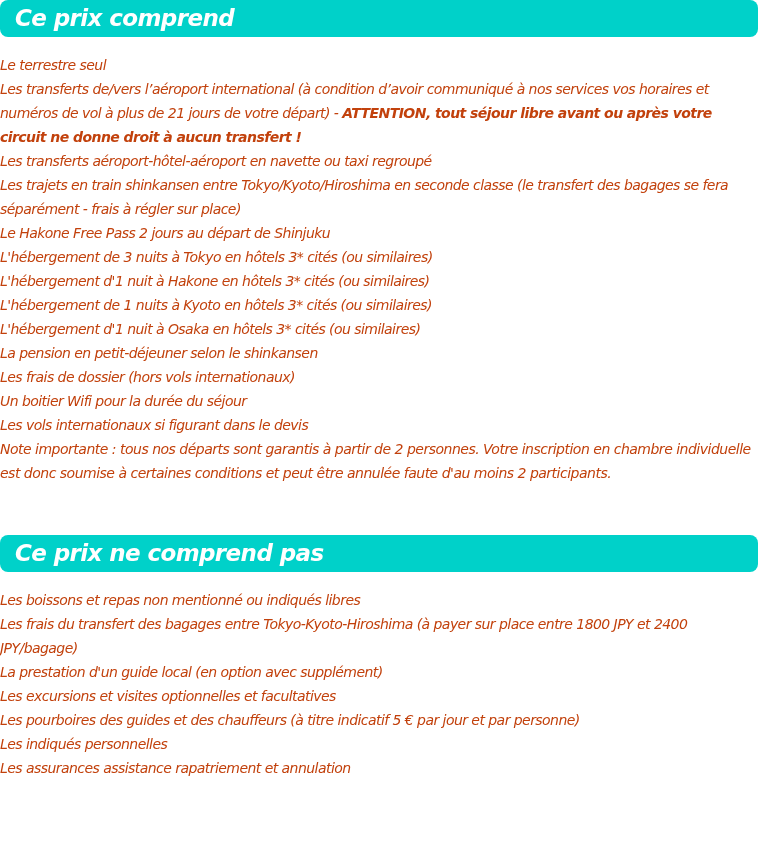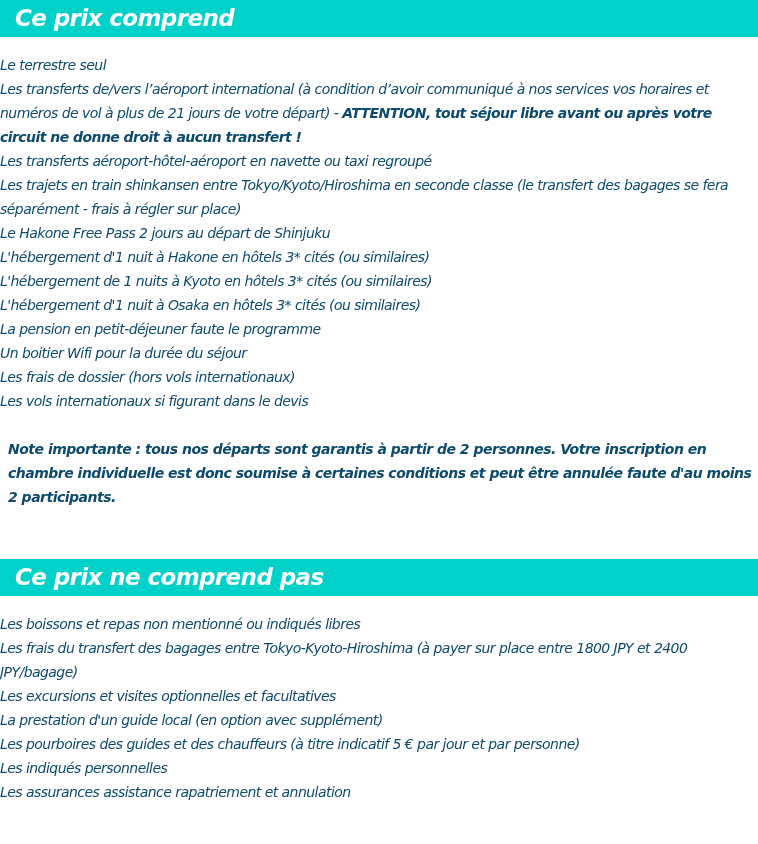--- a/index.html
+++ b/index.html
@@ -18,75 +18,75 @@
       background: #00d1c9;
       color: #ffffff;
       font-style: italic;
       font-weight: bold;
       font-size: 23px;
       height: 37px;
       line-height: 37px;
       padding-left: 15px;
       letter-spacing: -0.6px;
       white-space: nowrap;
+      border-radius: 8px;
     }
     .list {
       margin: 0;
       padding: 0;
       list-style: none;
     }
     .list li, .note {
       font-style: italic;
       font-size: 14px;
       line-height: 24px;
       letter-spacing: -0.55px;
-      color: #0c4a6e;
+      color: #c2410c;
     }
     .list li b {
       font-weight: bold;
     }
     #s1 .list { margin-top: 16px; }
     .note {
-      font-weight: bold;
-      margin-top: 24px;
+      font-weight: normal;
       letter-spacing: -0.5px;
-      padding-left: 8px;
     }
     #s2 {
       margin-top: 50px;
     }
     #s2 .list { margin-top: 16px; }
   </style>
 </head>
 <body>
 
 <section id="s1">
   <div class="section-header">Ce prix comprend</div>
   <ul class="list">
     <li>Le terrestre seul</li>
     <li><span>Les transferts de/vers l’aéroport international (à condition d’avoir communiqué à nos services vos horaires et numéros de vol à plus de 21 jours de votre départ) - </span><b>ATTENTION, tout séjour libre avant ou après votre circuit ne donne droit à aucun transfert !</b></li>
     <li>Les transferts aéroport-hôtel-aéroport en navette ou taxi regroupé</li>
     <li>Les trajets en train shinkansen entre Tokyo/Kyoto/Hiroshima en seconde classe (le transfert des bagages se fera séparément - frais à régler sur place)</li>
     <li>Le Hakone Free Pass 2 jours au départ de Shinjuku</li>
+    <li>L'hébergement de 3 nuits à Tokyo en hôtels 3* cités (ou similaires)</li>
     <li>L'hébergement d'1 nuit à Hakone en hôtels 3* cités (ou similaires)</li>
     <li>L'hébergement de 1 nuits à Kyoto en hôtels 3* cités (ou similaires)</li>
     <li>L'hébergement d'1 nuit à Osaka en hôtels 3* cités (ou similaires)</li>
-    <li>La pension en petit-déjeuner faute le programme</li>
+    <li>La pension en petit-déjeuner selon le shinkansen</li>
+    <li>Les frais de dossier (hors vols internationaux)</li>
     <li>Un boitier Wifi pour la durée du séjour</li>
-    <li>Les frais de dossier (hors vols internationaux)</li>
     <li>Les vols internationaux si figurant dans le devis</li>
   </ul>
   <div class="note">Note importante : tous nos départs sont garantis à partir de 2 personnes. Votre inscription en chambre individuelle est donc soumise à certaines conditions et peut être annulée faute d'au moins 2 participants.</div>
 </section>
 
 <section id="s2">
   <div class="section-header">Ce prix ne comprend pas</div>
   <ul class="list">
     <li>Les boissons et repas non mentionné ou indiqués libres</li>
     <li>Les frais du transfert des bagages entre Tokyo-Kyoto-Hiroshima (à payer sur place entre 1800 JPY et 2400 JPY/bagage)</li>
+    <li>La prestation d'un guide local (en option avec supplément)</li>
     <li>Les excursions et visites optionnelles et facultatives</li>
-    <li>La prestation d'un guide local (en option avec supplément)</li>
     <li>Les pourboires des guides et des chauffeurs (à titre indicatif 5 € par jour et par personne)</li>
     <li>Les indiqués personnelles</li>
     <li>Les assurances assistance rapatriement et annulation</li>
 
   </ul>
 </section>
 
 </body></html>

